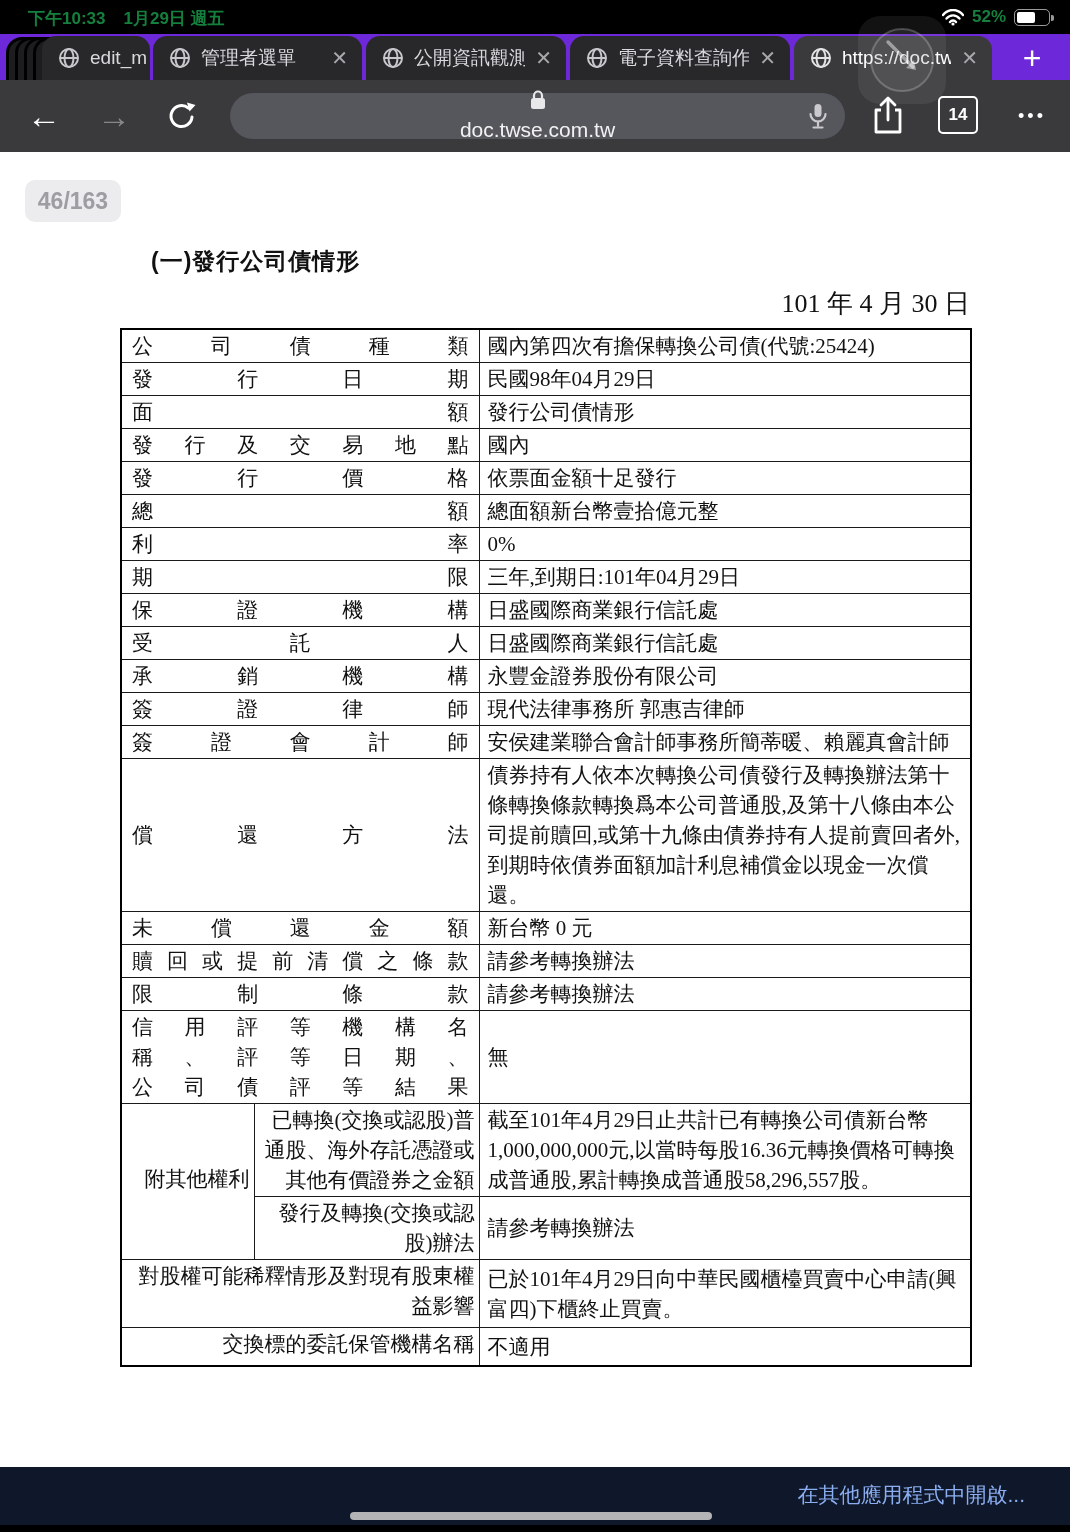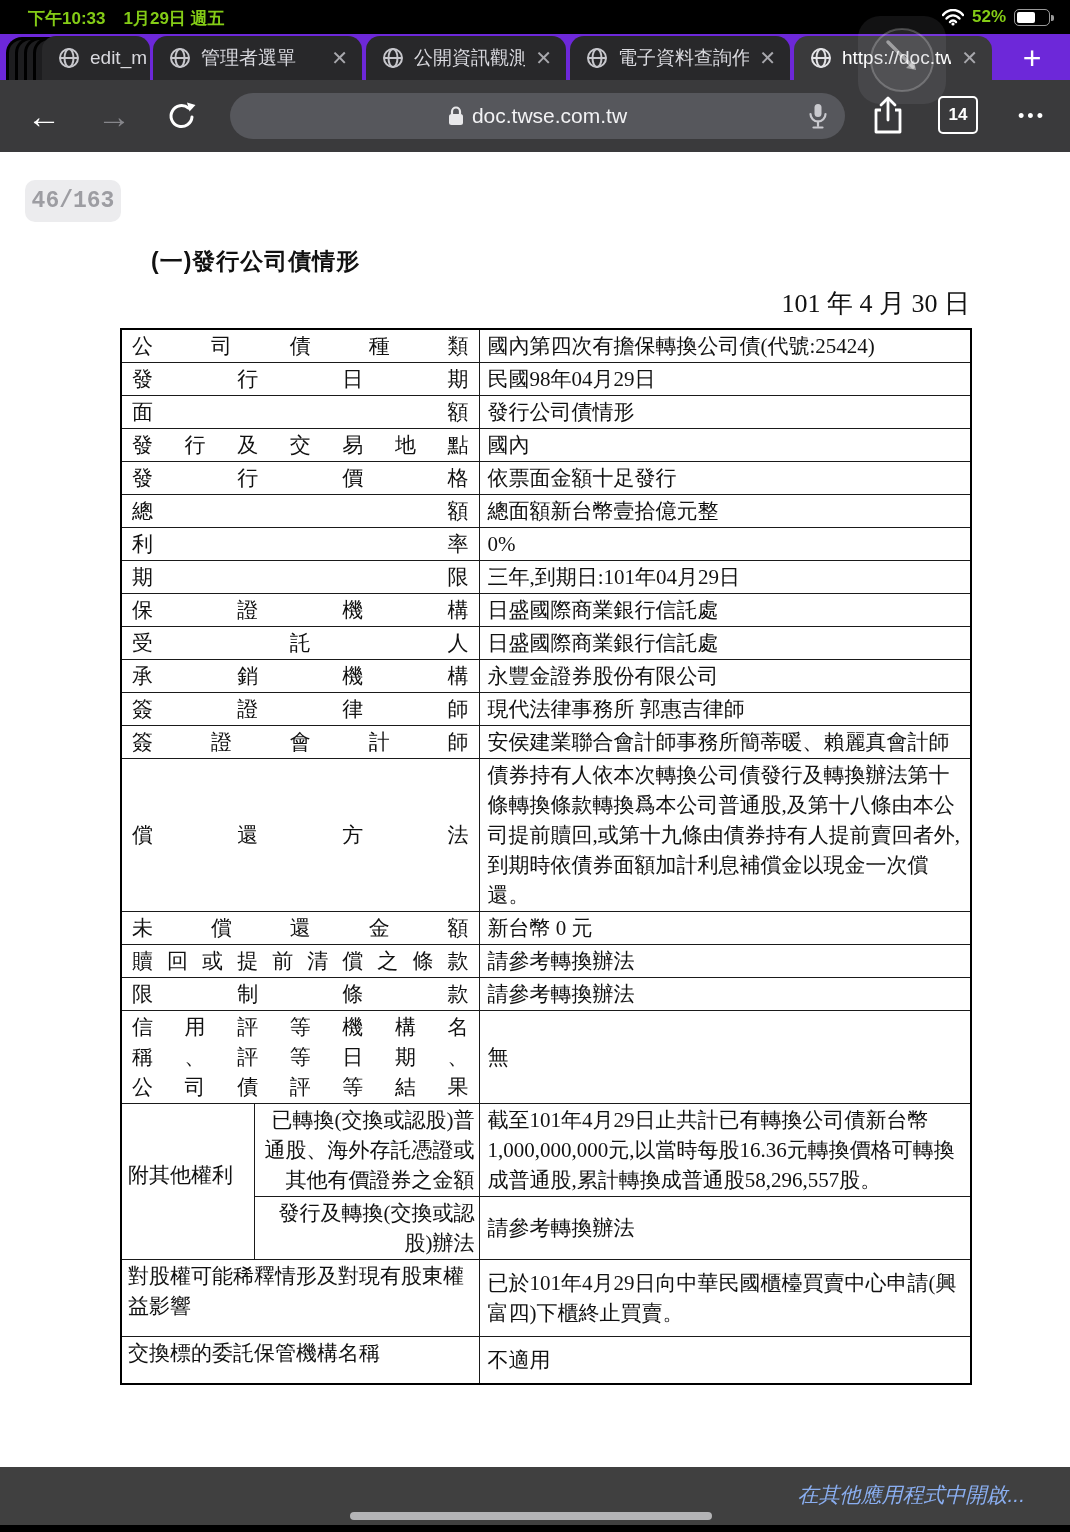--- a/index.html
+++ b/index.html
@@ -2,21 +2,21 @@
 <html><head>
 <meta charset="utf-8">
 <style>
   * { margin:0; padding:0; box-sizing:border-box; }
   html,body { width:1070px; height:1532px; background:#000; overflow:hidden;
               font-family:"Liberation Sans", sans-serif; }
   .screen { position:absolute; inset:0; width:1070px; height:1532px; }
 
   
   .statusbar { position:absolute; left:0; top:0; width:1070px; height:34px; background:#000;
-               color:#84cc16; font-size:17px; font-weight:700; }
+               color:#15803d; font-size:17px; font-weight:700; }
   .sb-left { position:absolute; left:28px; top:7px; display:flex; gap:18px; }
   .sb-right { position:absolute; right:20px; top:7px; display:flex; align-items:center; gap:8px; }
   .battery { position:relative; width:36px; height:17px; border:1.5px solid rgba(255,255,255,.6);
              border-radius:5px; }
   .battery .fill { position:absolute; left:2px; top:2px; bottom:2px; width:52%; background:#fff; border-radius:2px; }
   .battery .tip { position:absolute; right:-5px; top:5px; width:3px; height:6px; background:rgba(255,255,255,.6);
                   border-radius:0 2px 2px 0; }
 
   
   .tabstrip { position:absolute; left:0; top:34px; width:1070px; height:46px; background:#6d28d9; }
@@ -35,54 +35,54 @@
   .pointer-overlay { position:absolute; left:858px; top:16px; width:88px; height:88px;
                      border-radius:22px; background:rgba(235,235,245,.08); z-index:5; }
 
   
   .toolbar { position:absolute; left:0; top:80px; width:1070px; height:72px; background:#3a3a3c; }
   .navbtn { position:absolute; top:14px; width:44px; height:44px; display:flex; align-items:center;
             justify-content:center; font-size:34px; color:#fff; }
   .navbtn.fwd { color:#86868b; }
   .urlfield { position:absolute; left:230px; top:13px; width:615px; height:46px; border-radius:23px;
               background:#56575c; display:flex; align-items:center; justify-content:center;
-              color:#f2f2f4; font-size:21px; gap:8px; }
+              color:#f2f2f4; font-size:21px; gap:8px;flex-direction:column; }
   .urlfield .mic { position:absolute; right:16px; top:9px; }
   .tbicon { position:absolute; top:14px; width:44px; height:44px; display:flex; align-items:center; justify-content:center; }
   .tabcount { position:absolute; left:938px; top:16px; width:40px; height:38px; border:2.5px solid #fff;
               border-radius:5px; color:#fff; font-size:17px; font-weight:600; display:flex;
               align-items:center; justify-content:center; }
   .dots { position:absolute; left:1004px; top:14px; width:56px; height:44px; color:#fff; letter-spacing:3px;
           font-size:18px; display:flex; align-items:center; justify-content:center; }
 
   
   .content { position:absolute; left:0; top:152px; width:1070px; height:1315px; background:#fff;
              color:#111; font-family:"Liberation Serif","DejaVu Serif",serif; }
   .badge { position:absolute; left:25px; top:28px; width:96px; height:42px; background:#ececee;
            border-radius:10px; color:#9d9da2; font-size:23px; font-weight:600;
-           font-family:Liberation Mono, monospace; display:flex; align-items:center; justify-content:center; }
+           font-family:Liberation Sans, sans-serif; display:flex; align-items:center; justify-content:center; }
   .doc-title { position:absolute; left:124px; top:30px; font-size:28px; font-weight:700;
                letter-spacing:6px; color:#0a0a0a; }
   .doc-subtitle { position:absolute; left:116px; top:94px; font-size:23px; font-weight:700;
                   font-family:"Liberation Sans",sans-serif; letter-spacing:1px;margin-left:35px; }
   .doc-date { position:absolute; left:0; top:134px; width:970px; text-align:right; font-size:26px; }
 
   table.bond { position:absolute; left:120px; top:176px; width:850px; border-collapse:collapse;
                table-layout:fixed; font-size:21px; }
   table.bond td { border:1.6px solid #1a1a1a; line-height:30px; height:31px; vertical-align:middle;
                   overflow:hidden; }
   td.lab { padding:1px 10px; }
-  td.plain { text-align:left; padding:1px 4px 15px 6px; }
+  td.plain { text-align:right; padding:1px 4px 6px 6px; }
   td.sublab { text-align:right; padding:1px 4px 1px 6px; }
   td.val { text-align:left; padding:1px 4px 1px 8px; }
   .jline { display:flex; justify-content:space-between; }
   table.bond { border:2.5px solid #000; }
 
   
-  .bottombar { position:absolute; left:0; top:1467px; width:1070px; height:58px; background:#404040;font-style:italic; }
+  .bottombar { position:absolute; left:0; top:1467px; width:1070px; height:58px; background:#0f172a; }
   .openlink { position:absolute; right:45px; top:14px; color:#8aaef0; font-size:21px; }
   .hscroll { position:absolute; left:350px; top:45px; width:362px; height:8px; background:#b4b4b6; border-radius:4px; }
   .homestrip { position:absolute; left:0; top:1525px; width:1070px; height:7px; background:#000; }
 
   svg { display:block; }
 </style>
 </head>
 <body>
 
 <div class="screen">

